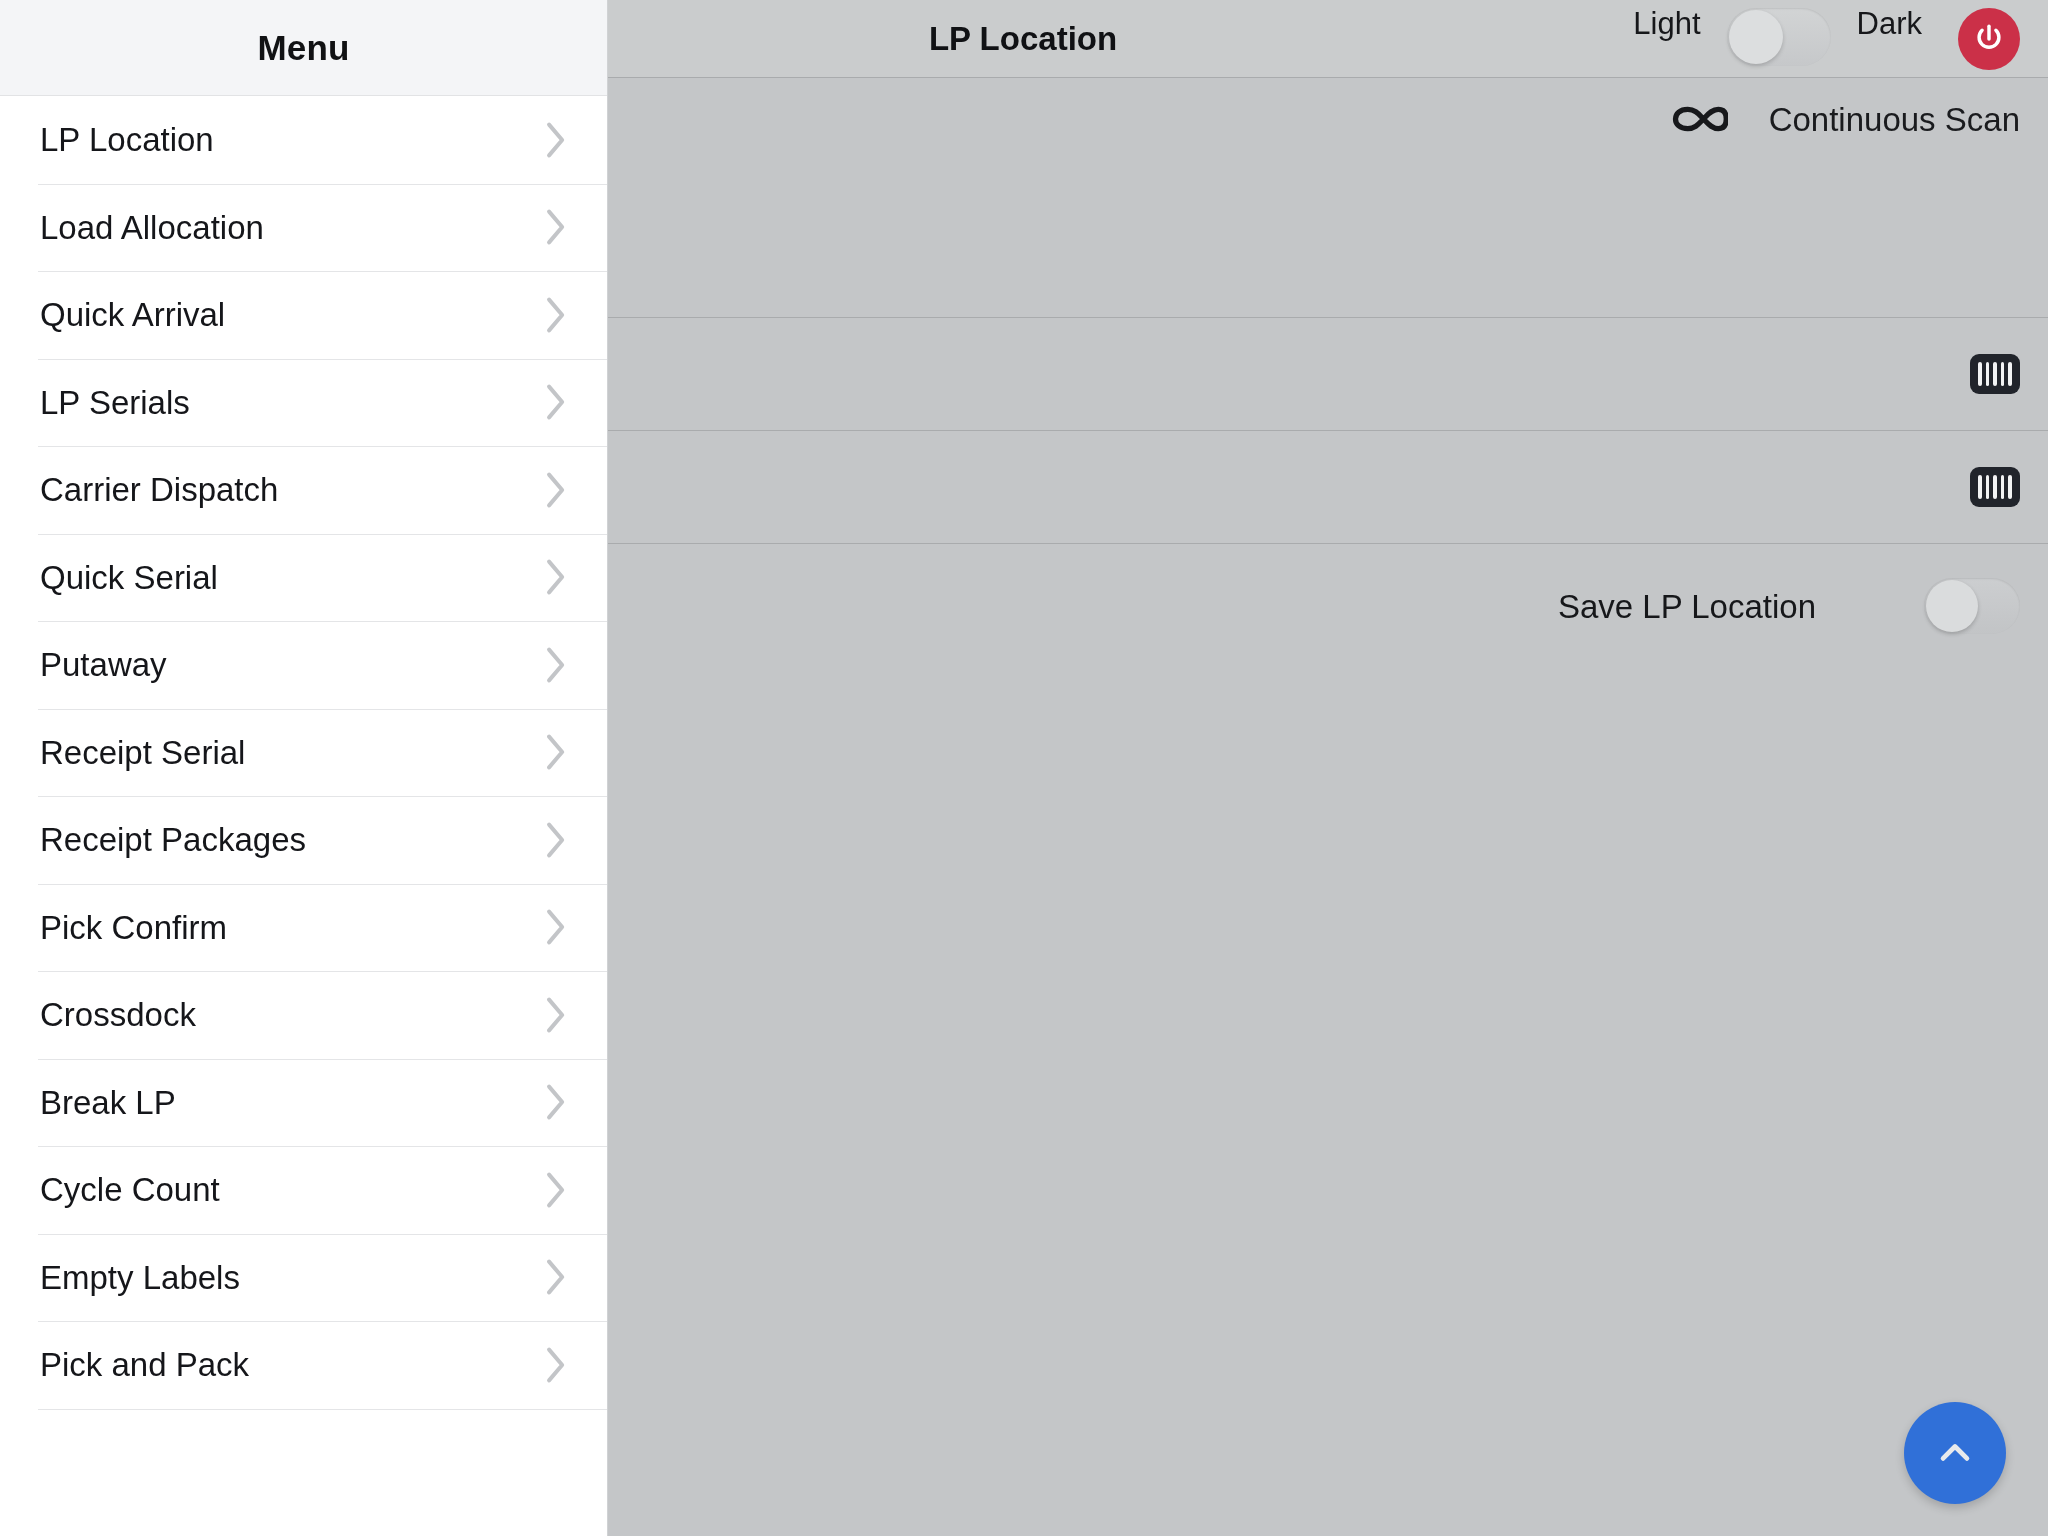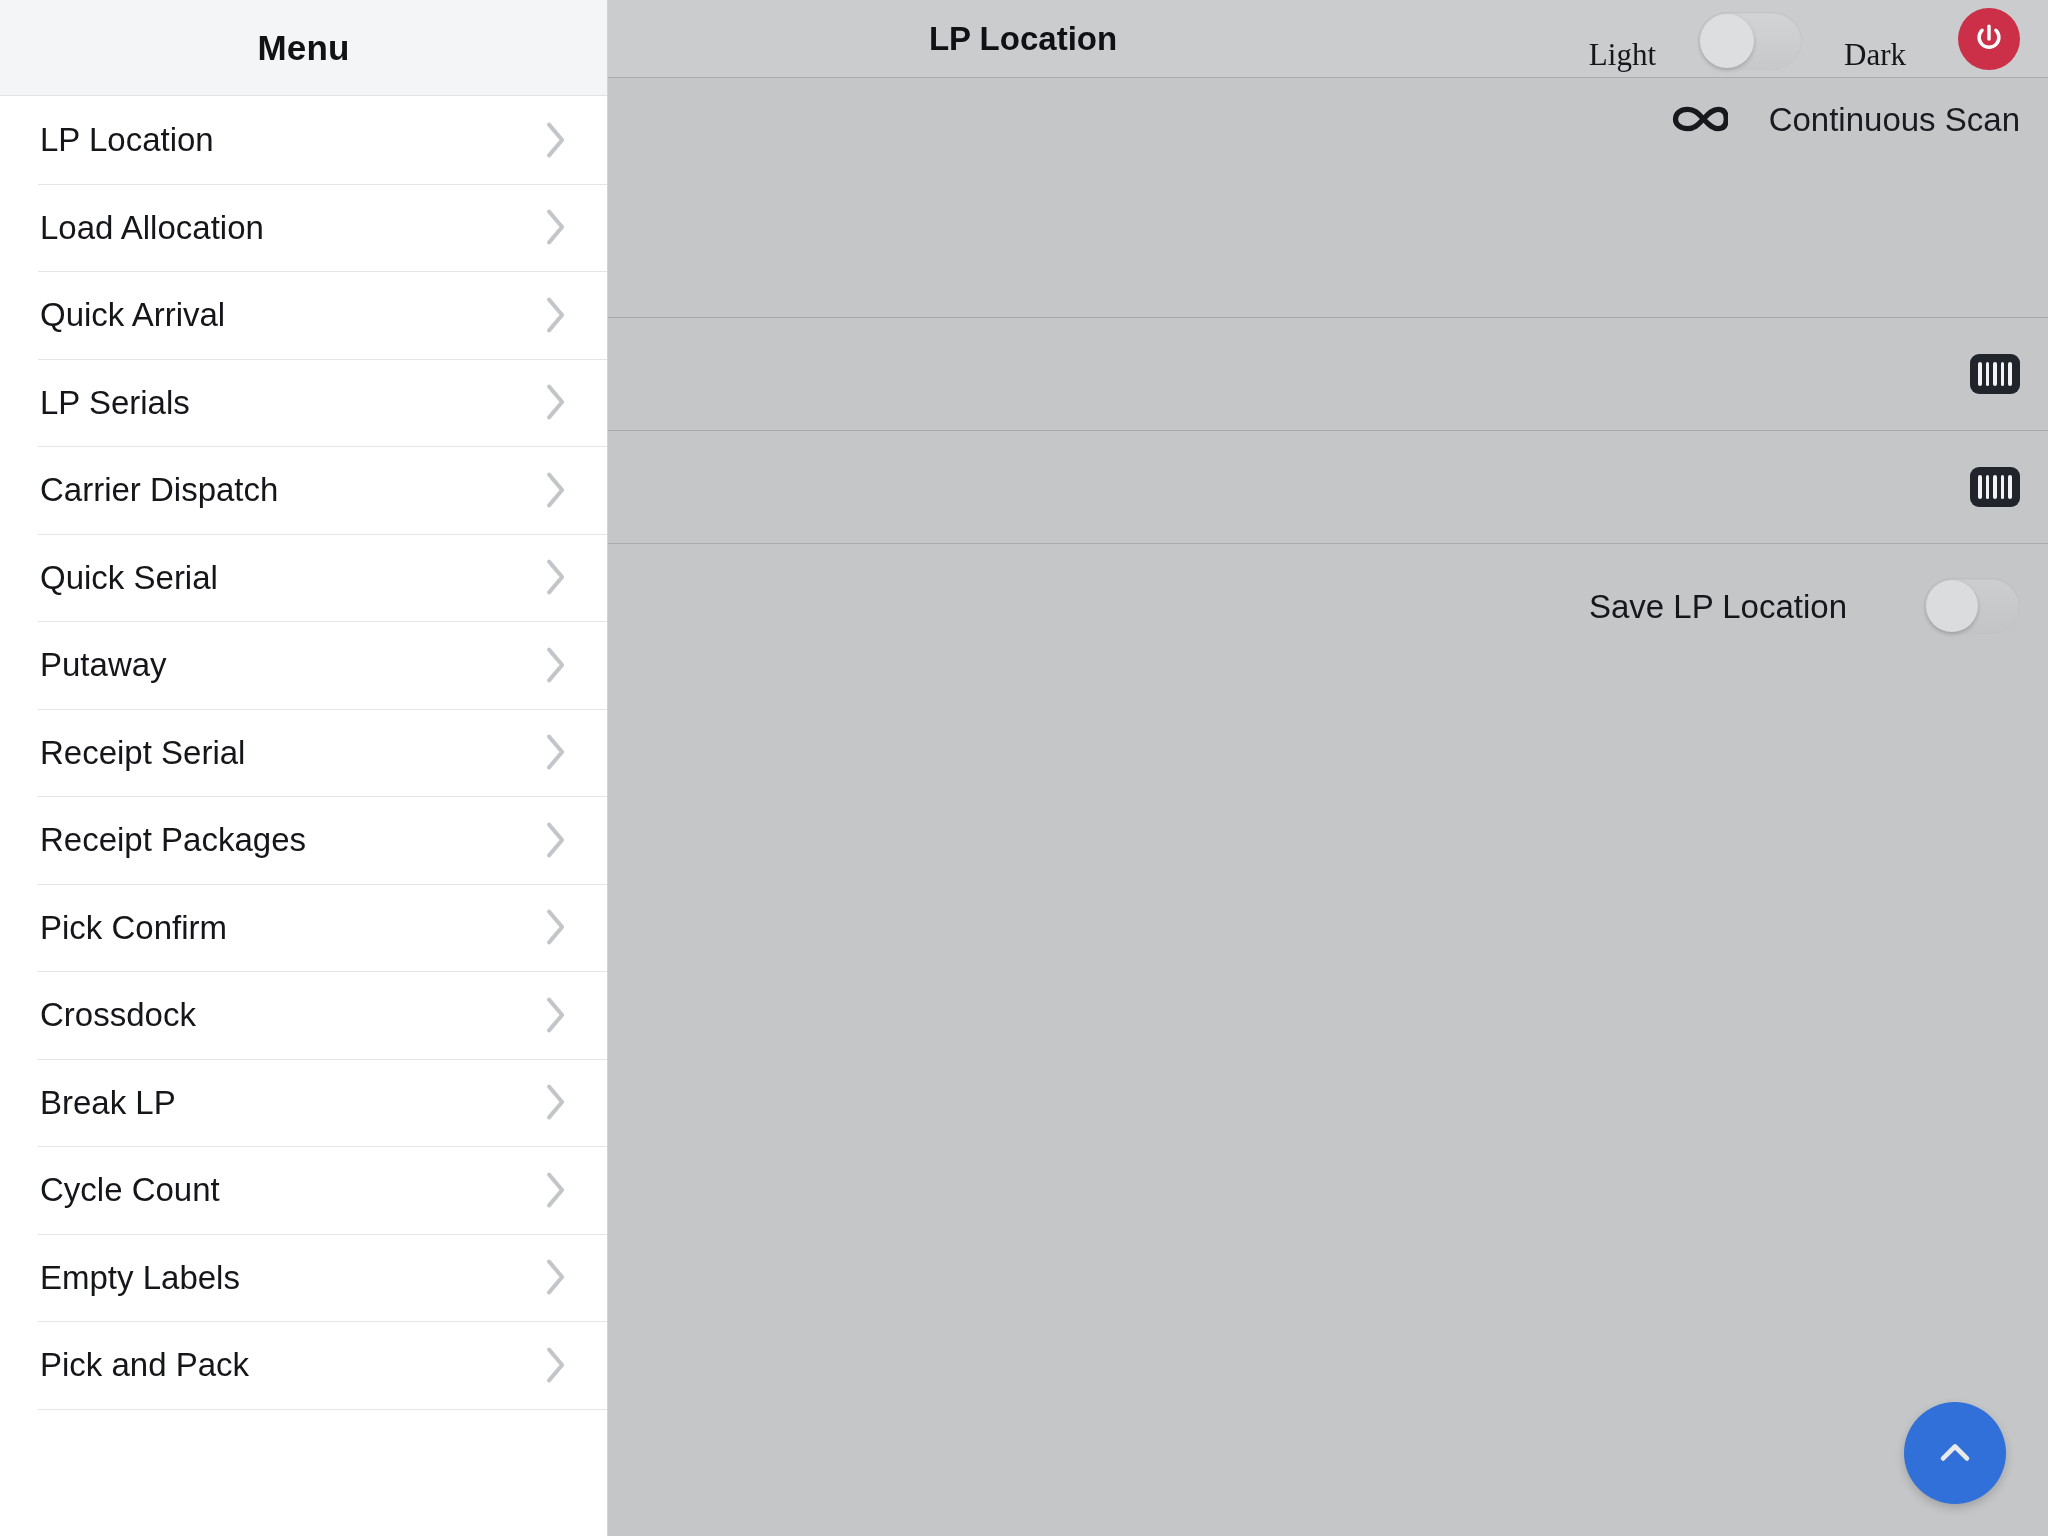--- a/index.html
+++ b/index.html
@@ -130,24 +130,23 @@
     font-size: 33px;
     font-weight: bold;
     color: #101114;
     padding-right: 610px;
     pointer-events: none;
   }
 
   .topbar-right {
     margin-left: auto;
     display: flex;
-    align-items: flex-end;
-    gap: 16px;
+    align-items: flex-start;
+    gap: 0;
     z-index: 2;
-    font-family: Liberation Serif, serif;
   }
 
   .theme-label {
     font-size: 31px;
     color: #16171a;
     line-height: 1;
   }
   .theme-label.light { margin-right: 26px; }
   .theme-label.dark  { margin-left: 26px; }
 
@@ -265,21 +264,21 @@
   .save-row-inner {
     display: flex;
     align-items: center;
     width: 100%;
     justify-content: flex-end;
   }
   .save-label {
     font-size: 33px;
     color: #16171a;
     line-height: 1;
-    margin-right: 77px;
+    margin-right: 108px;
   }
 
   .save-toggle {
     width: 96px;
     height: 56px;
     border-radius: 28px;
     background: linear-gradient(180deg, #ccced0 0%, #c2c4c6 100%);
     position: relative;
     cursor: pointer;
     box-shadow: inset 0 1px 2px rgba(0,0,0,0.10);

